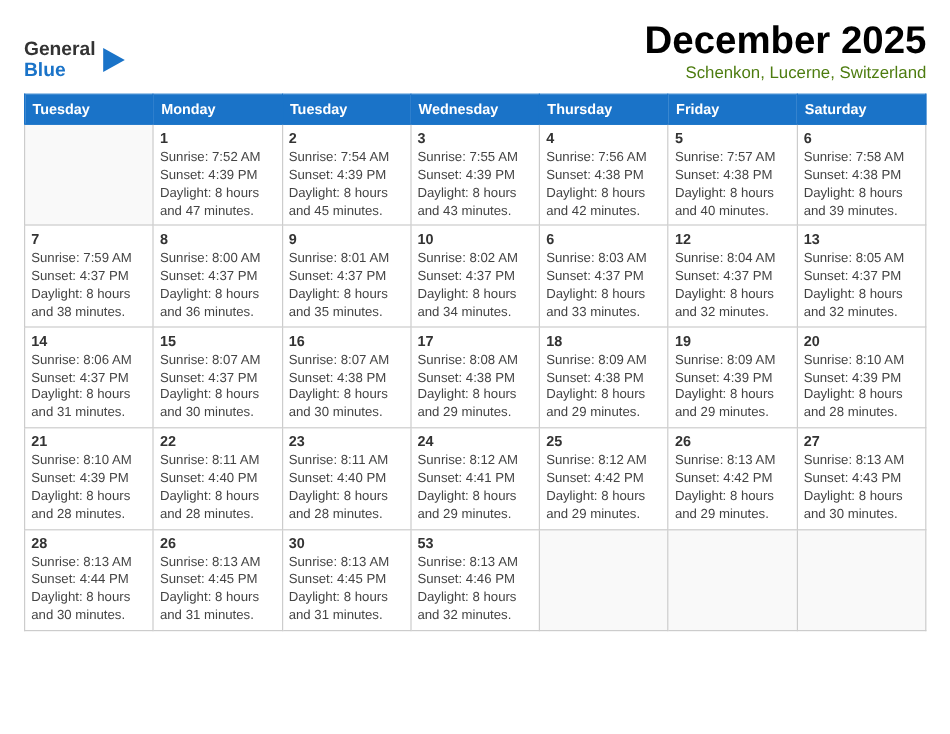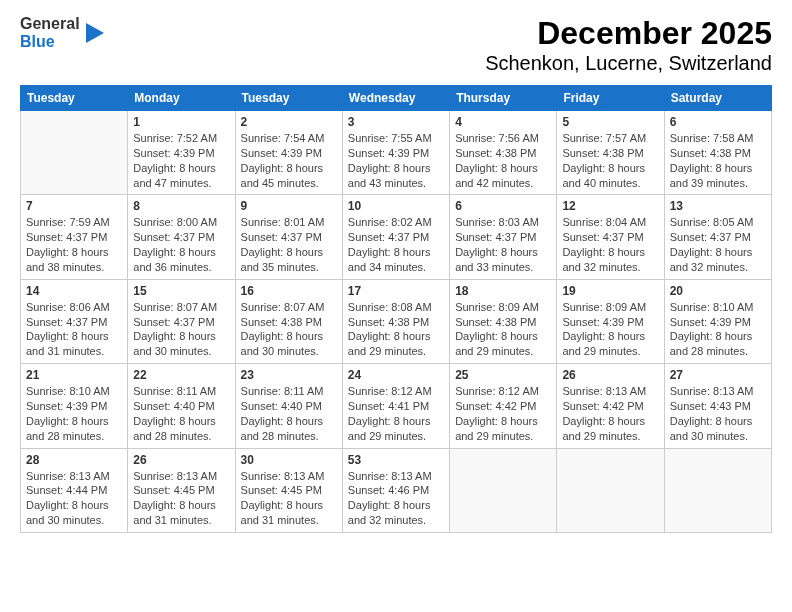--- a/index.html
+++ b/index.html
@@ -12,34 +12,34 @@
     }
     .page {
       width: 792px;
       height: 612px;
       background: #fff;
       padding: 15px 20px 10px 20px;
     }
     .header {
       display: flex;
       justify-content: space-between;
-      align-items: flex-start;
+      align-items: flex-end;
       margin-bottom: 10px;
     }
     .title-section {
       text-align: right;
     }
     .main-title {
       font-size: 32px;
       font-weight: bold;
       color: #000000;
     }
     .subtitle {
-      font-size: 20px;
-      color: #000000;
+      font-size: 14px;
+      color: #4d7c0f;
     }
     .calendar {
       width: 100%;
       border-collapse: collapse;
       font-size: 10.5px;
     }
     .calendar thead th {
       background: #1a73c8;
       color: #fff;
       text-align: left;

